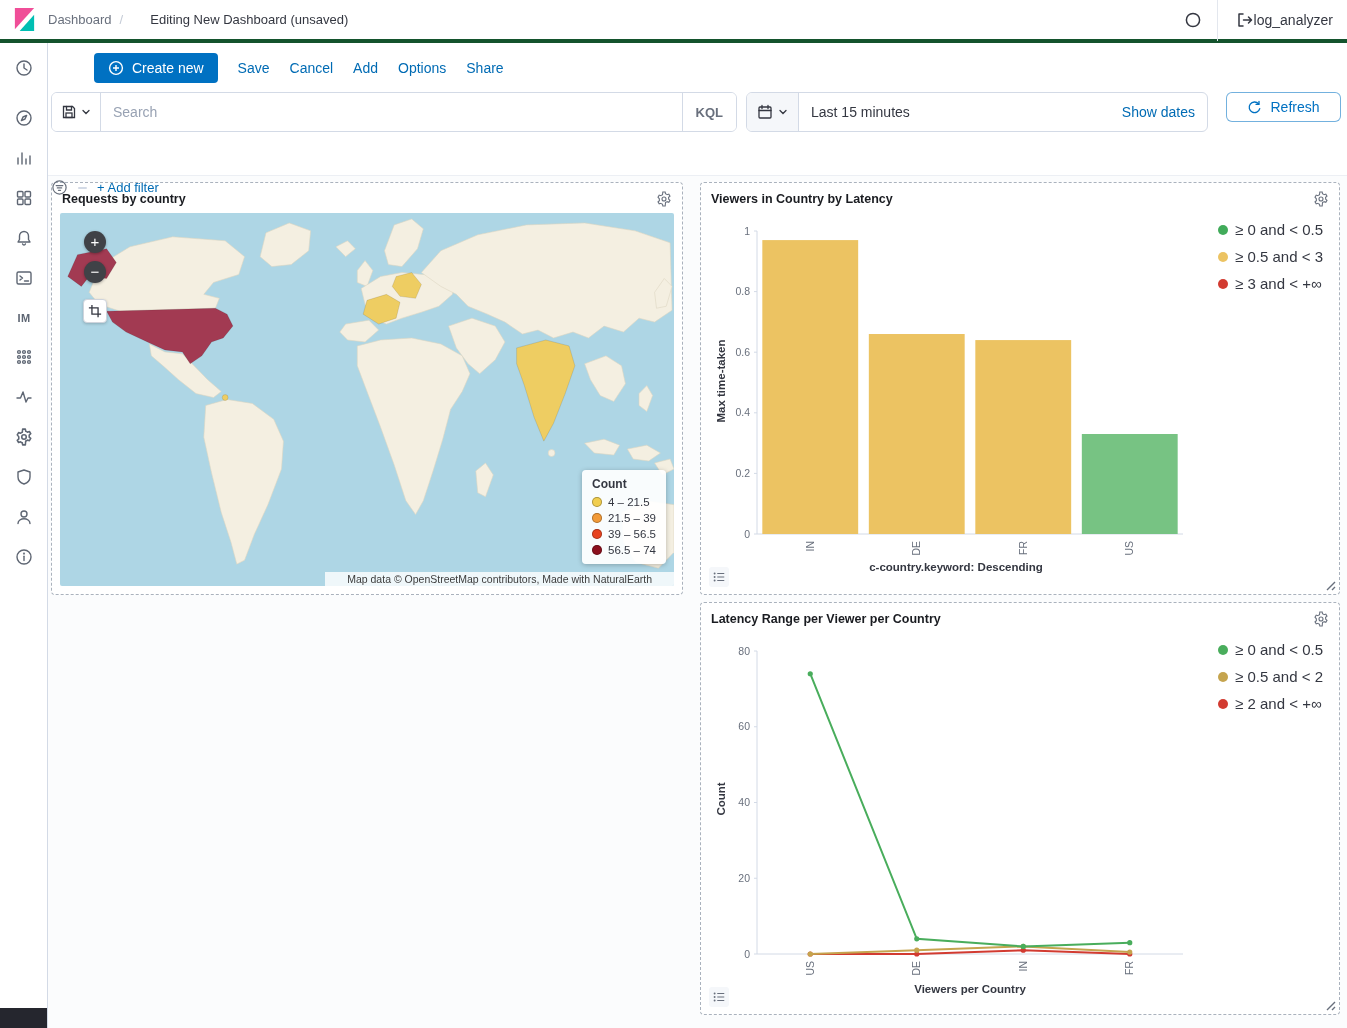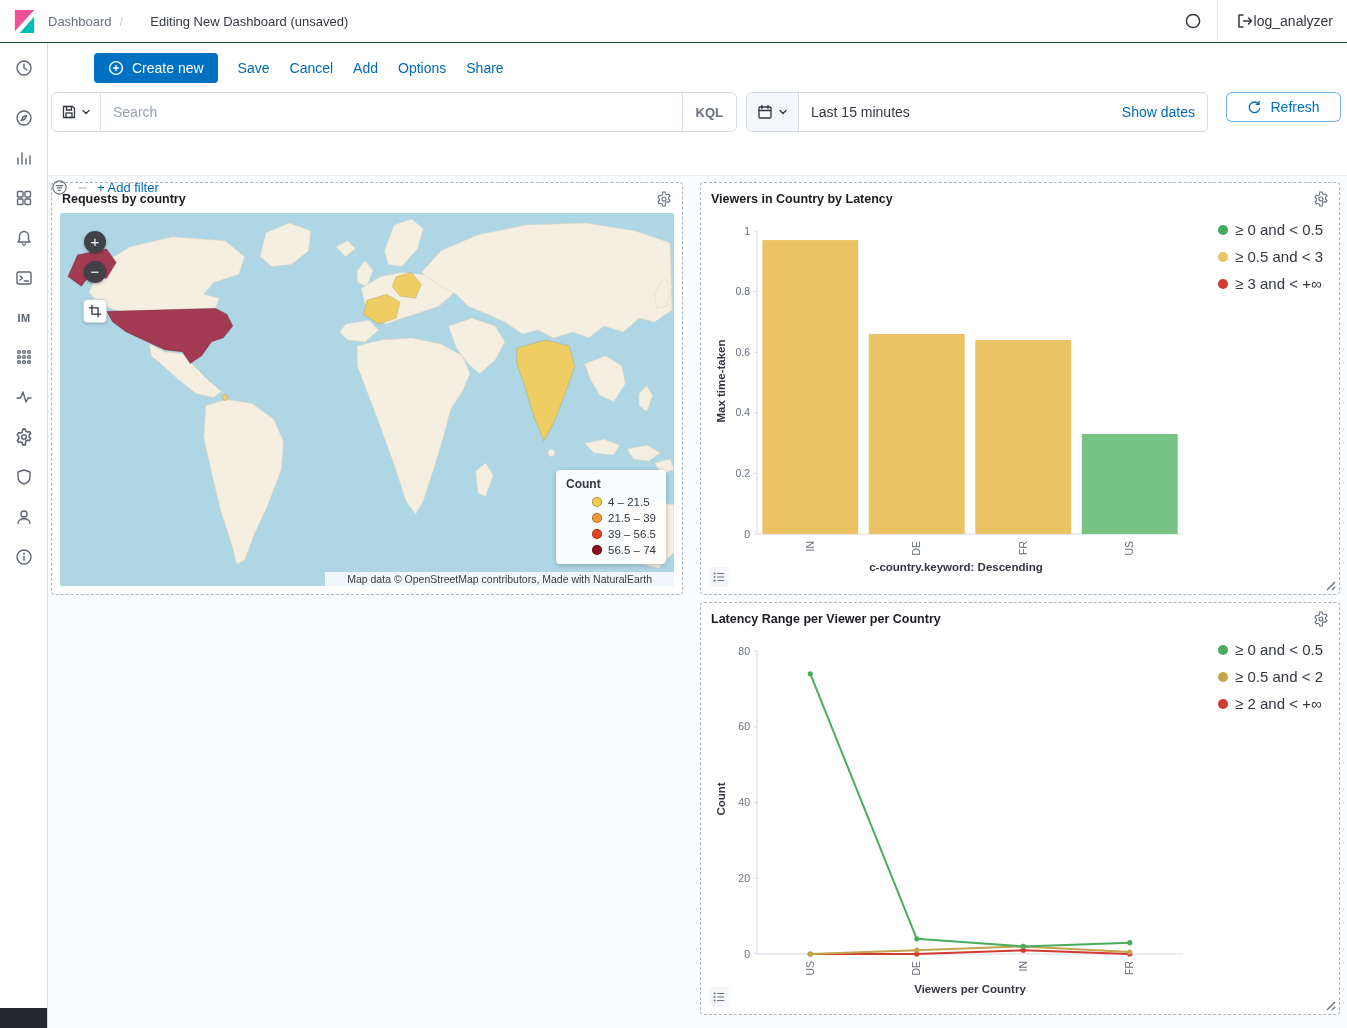--- a/index.html
+++ b/index.html
@@ -2,21 +2,21 @@
 <html><head>
 <meta charset="utf-8">
 <style>
   * { margin:0; padding:0; box-sizing:border-box; }
   html,body { background:#fff; }
   body { font-family:"Liberation Sans","DejaVu Sans",sans-serif; color:#343741; }
   .app { position:relative; width:1347px; height:1028px; background:#fff; overflow:hidden; }
 
   
   .header { position:absolute; left:0; top:0; width:1347px; height:43px; background:#fff;
-            border-bottom:1px solid #14532d; display:flex; align-items:center; z-index:30; }
+            border-bottom:4px solid #14532d; display:flex; align-items:center; z-index:30; }
   .logo-box { width:48px; height:42px; display:flex; align-items:center; justify-content:center; }
   .breadcrumbs { display:flex; align-items:center; gap:8px; font-size:13px; }
   .crumb-root { color:#69707d; cursor:pointer; }
   .crumb-sep { color:#c4cbd6; }
   .crumb-current { color:#343741; font-weight:500;margin-left:19px; }
   .header-right { margin-left:auto; display:flex; align-items:center; height:100%; }
   .header-icon-btn { width:40px; height:40px; display:flex; align-items:center; justify-content:center;
                      background:none; border:none; cursor:pointer; }
   .header-divider { width:1px; height:42px; background:#e3e7ee; margin:0 4px; }
   .space-btn { display:flex; align-items:center; background:none; border:none;
@@ -87,21 +87,21 @@
   .zoom-btn { position:absolute; left:24px; width:22px; height:22px; border-radius:50%; background:#404247;
               color:#fff; border:none; font-size:15px; line-height:20px; cursor:pointer; text-align:center;
               font-family:inherit; box-shadow:0 1px 3px rgba(0,0,0,.3); }
   .crop-btn { position:absolute; left:23px; top:86px; width:24px; height:24px; background:#fff;
               border:1px solid #cfd4dc; border-radius:4px; cursor:pointer; display:flex; align-items:center;
               justify-content:center; box-shadow:0 1px 3px rgba(0,0,0,.2); }
   .crop-btn svg { stroke:#343741; fill:none; stroke-width:1.5; }
   .map-legend { position:absolute; right:8px; bottom:22px; background:rgba(255,255,255,.92); border-radius:4px;
                 box-shadow:0 1px 5px rgba(0,0,0,.25); padding:7px 10px 8px 10px; min-width:78px; }
   .map-legend-title { font-size:12px; font-weight:700; color:#343741; margin-bottom:5px; }
-  .map-legend-row { display:flex; align-items:center; gap:6px; margin-top:4px; font-size:11.5px; color:#343741;margin-left:26px; }
+  .map-legend-row { display:flex; align-items:center; gap:6px; margin-top:4px; font-size:11.5px; color:#343741; }
   .map-legend-dot { width:10px; height:10px; border-radius:50%; box-shadow:inset 0 0 0 1px rgba(0,0,0,.28); flex:0 0 auto; }
   .map-attribution { position:absolute; right:0; bottom:0; background:rgba(255,255,255,.8); font-size:10.5px;
                      color:#3c3c3c; padding:1px 22px; }
 
   
   .chart-svg { position:absolute; left:30px; top:36px; }
   .chart-svg text.tick { font-size:10.5px; fill:#69707d; font-family:inherit; }
   .ylab { position:absolute; transform:translate(-50%,-50%) rotate(-90deg); white-space:nowrap;
           font-size:11.5px; font-weight:700; color:#343741; }
   .xlab { position:absolute; transform:translateX(-50%); font-size:11.5px; font-weight:700; color:#343741; }

